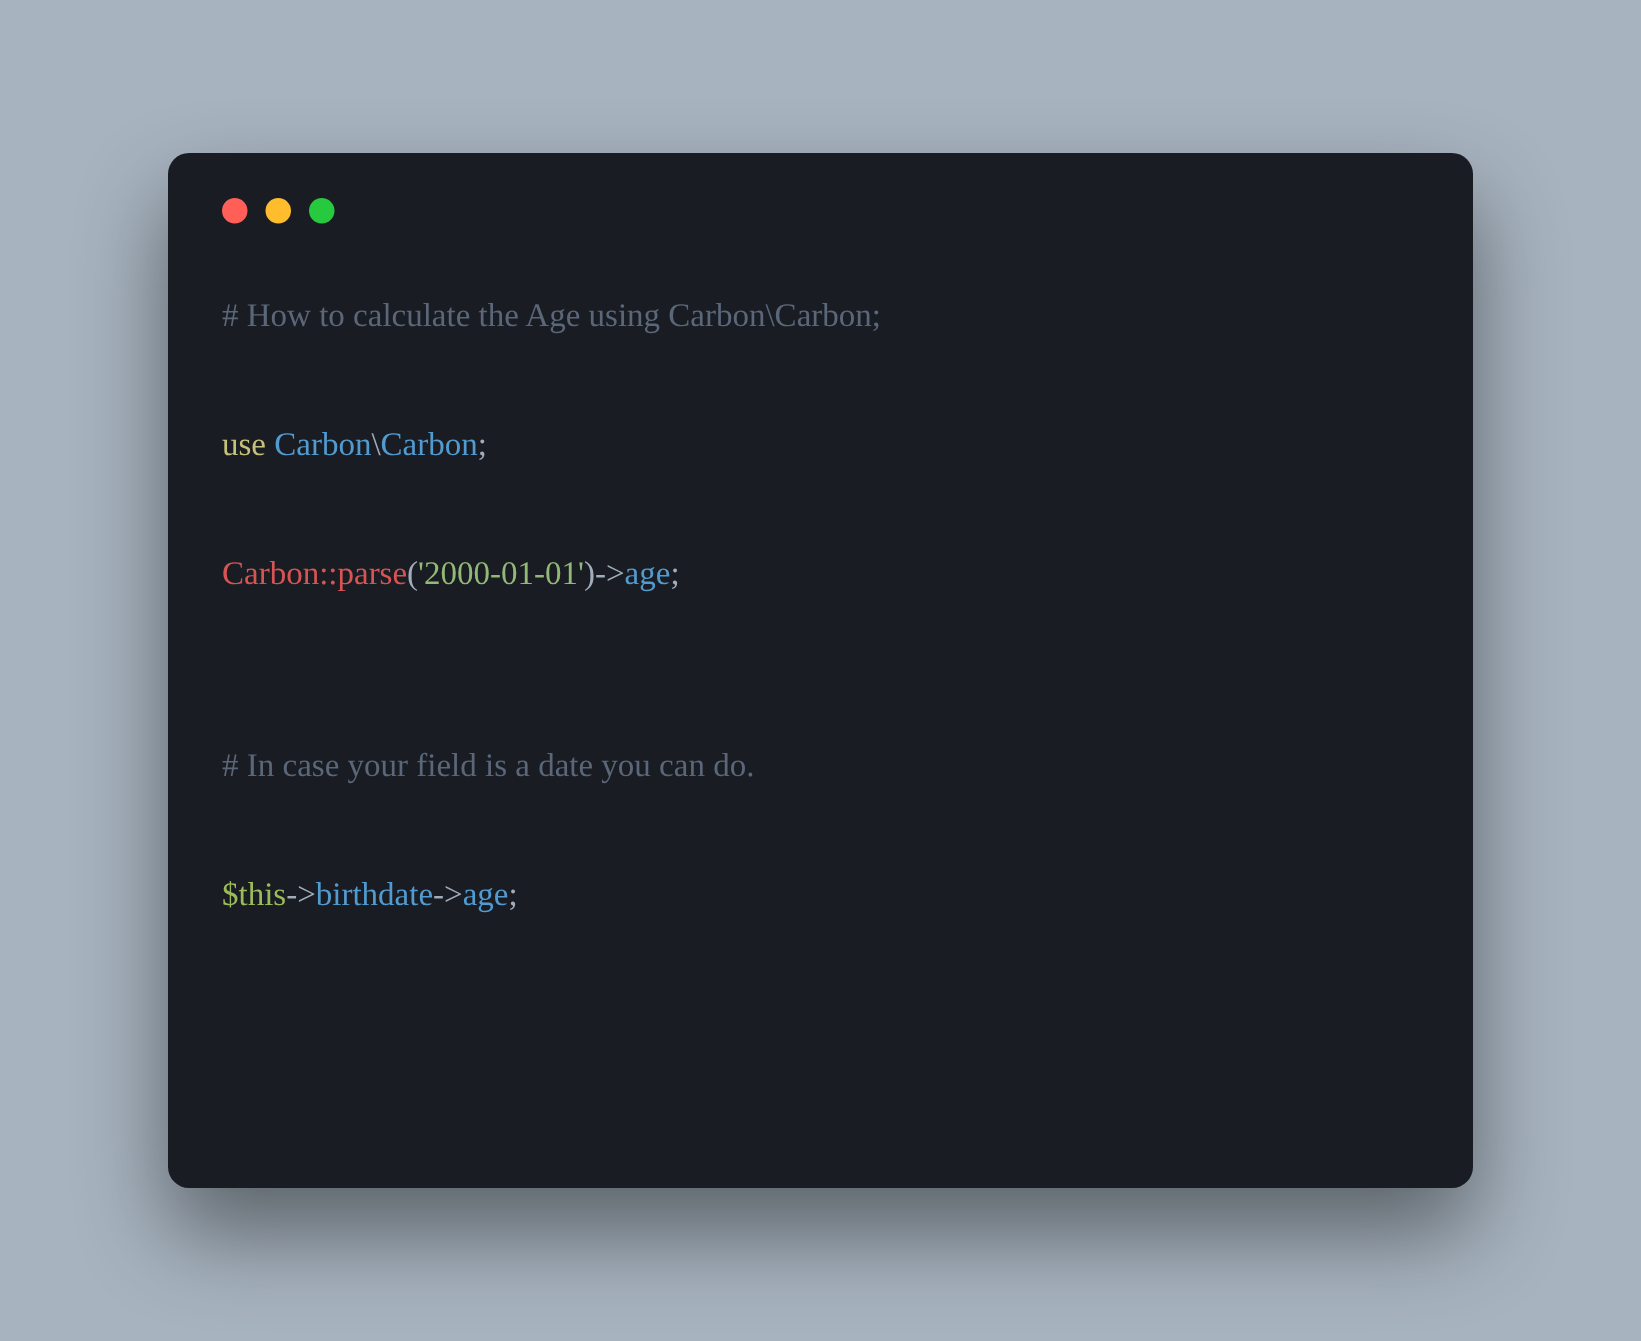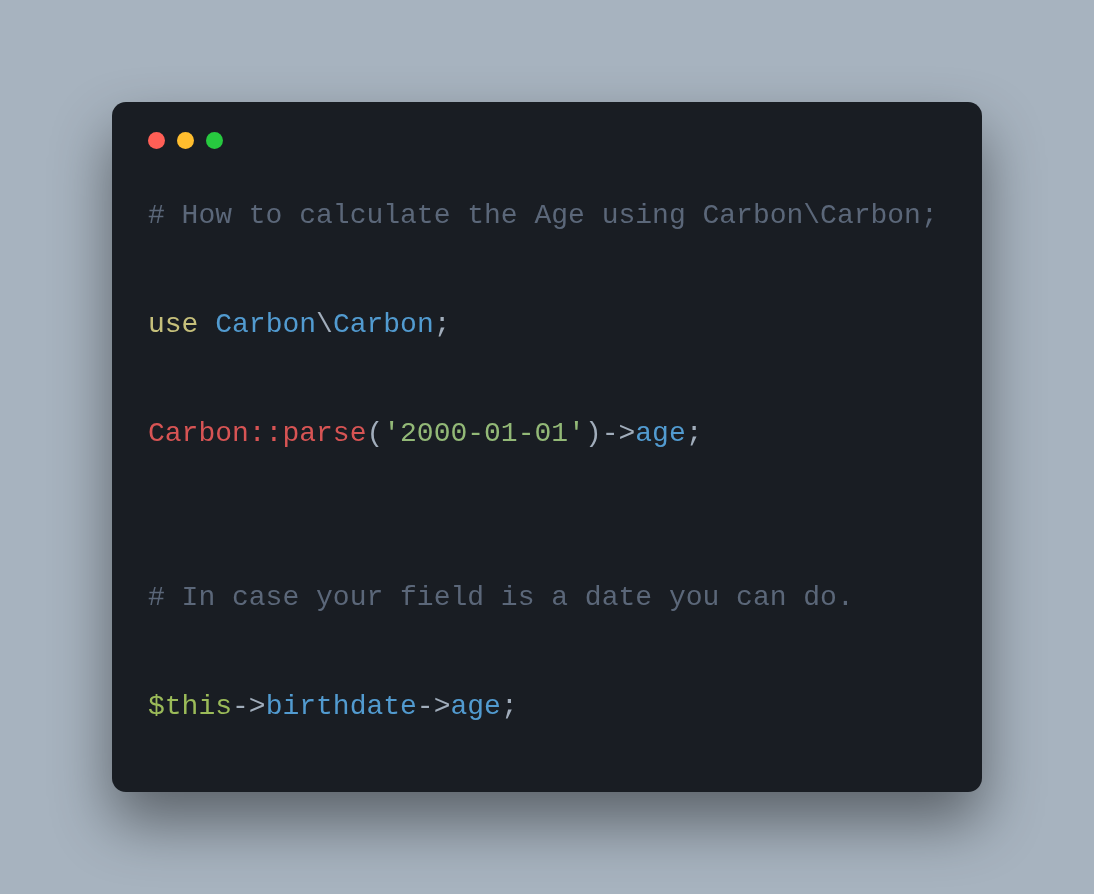--- a/index.html
+++ b/index.html
@@ -34,22 +34,22 @@
   .dot {
     width: 17px;
     height: 17px;
     border-radius: 50%;
   }
   .dot.red    { background: #ff5f56; }
   .dot.yellow { background: #ffbd2e; }
   .dot.green  { background: #27c93f; }
   pre.code {
     margin: 0;
-    font-family: Liberation Mono, monospace;
-    font-size: 28px;
+    font-family: Liberation Serif, serif;
+    font-size: 22px;
     line-height: 1.95;
     white-space: pre;
     color: #c9d1d9;
   }
   .tok-comment  { color: #5b6779; }
   .tok-keyword  { color: #c6c07b; } 
   .tok-class    { color: #529bd0; } 
   .tok-punct    { color: #a1adbb; } 
   .tok-func     { color: #d75454; } 
   .tok-string   { color: #93b977; } 

